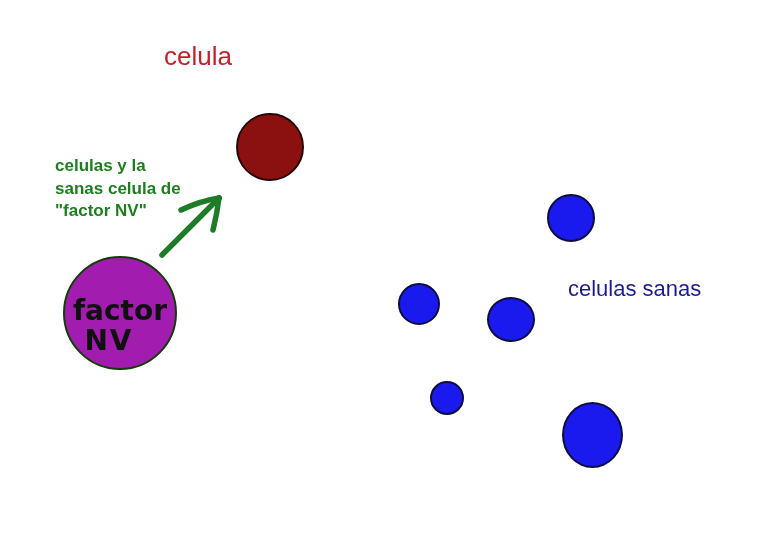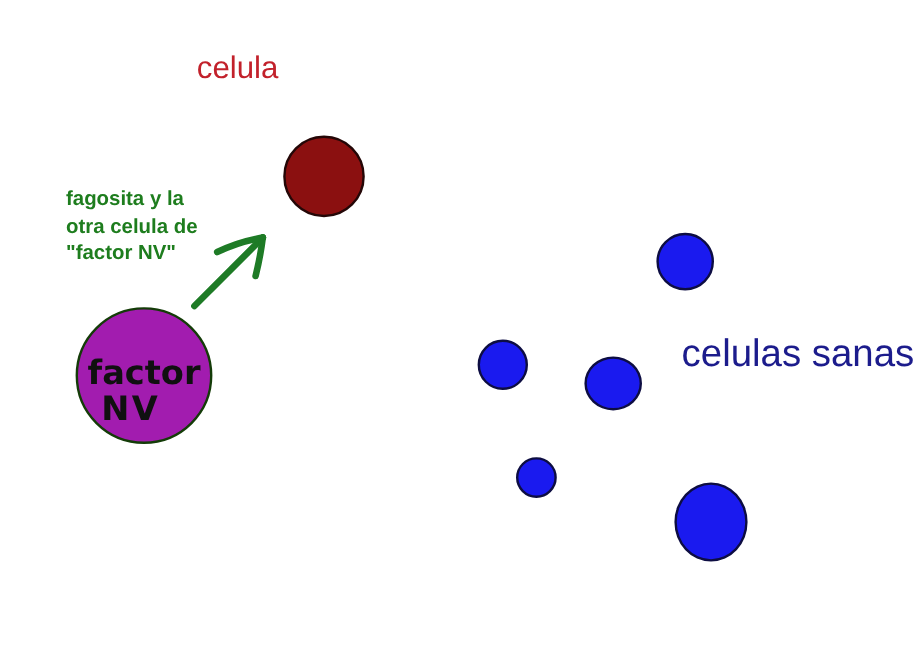--- a/index.html
+++ b/index.html
@@ -29,21 +29,21 @@
   .annotation {
     left: 55px;
     top: 155px;
     font-size: 17px;
     line-height: 22.5px;
     font-weight: 600;
   }
   .healthy-label {
     left: 568px;
     top: 276px;
-    font-size: 32px;
+    font-size: 22px;
     font-weight: 500;
   }
 
   
   .circle {
     border-radius: 50%;
     box-sizing: border-box;
   }
   .cancer-circle {
     left: 236px;
@@ -96,22 +96,22 @@
 
 <div class="canvas">
 
   <div class="abs cancer-title" style="color: rgb(194, 33, 43);">
     <div>celula</div>
   </div>
 
   <div class="abs circle cancer-circle" style="background: rgb(139, 16, 16);"></div>
 
   <div class="abs annotation" style="color: rgb(30, 125, 30);">
-    <div>fagosita y la</div>
-    <div>otra celula de</div>
+    <div>celulas y la</div>
+    <div>sanas celula de</div>
     <div>"factor NV"</div>
   </div>
 
   <svg class="abs arrow-svg" viewBox="0 0 75 75" fill="none">
     <path d="M 7 67 Q 33 41 64 10" stroke-width="5.5" stroke-linecap="round" fill="none" stroke="#1e7b26"></path>
     <path d="M 26 22 Q 45 13 64 10" stroke-width="5.5" stroke-linecap="round" fill="none" stroke="#1e7b26"></path>
     <path d="M 64 10 Q 62 26 58 42" stroke-width="5.5" stroke-linecap="round" fill="none" stroke="#1e7b26"></path>
   </svg>
 
   <div class="abs circle factor-circle" style="background: #a21caf; color: rgb(16, 16, 16);">

